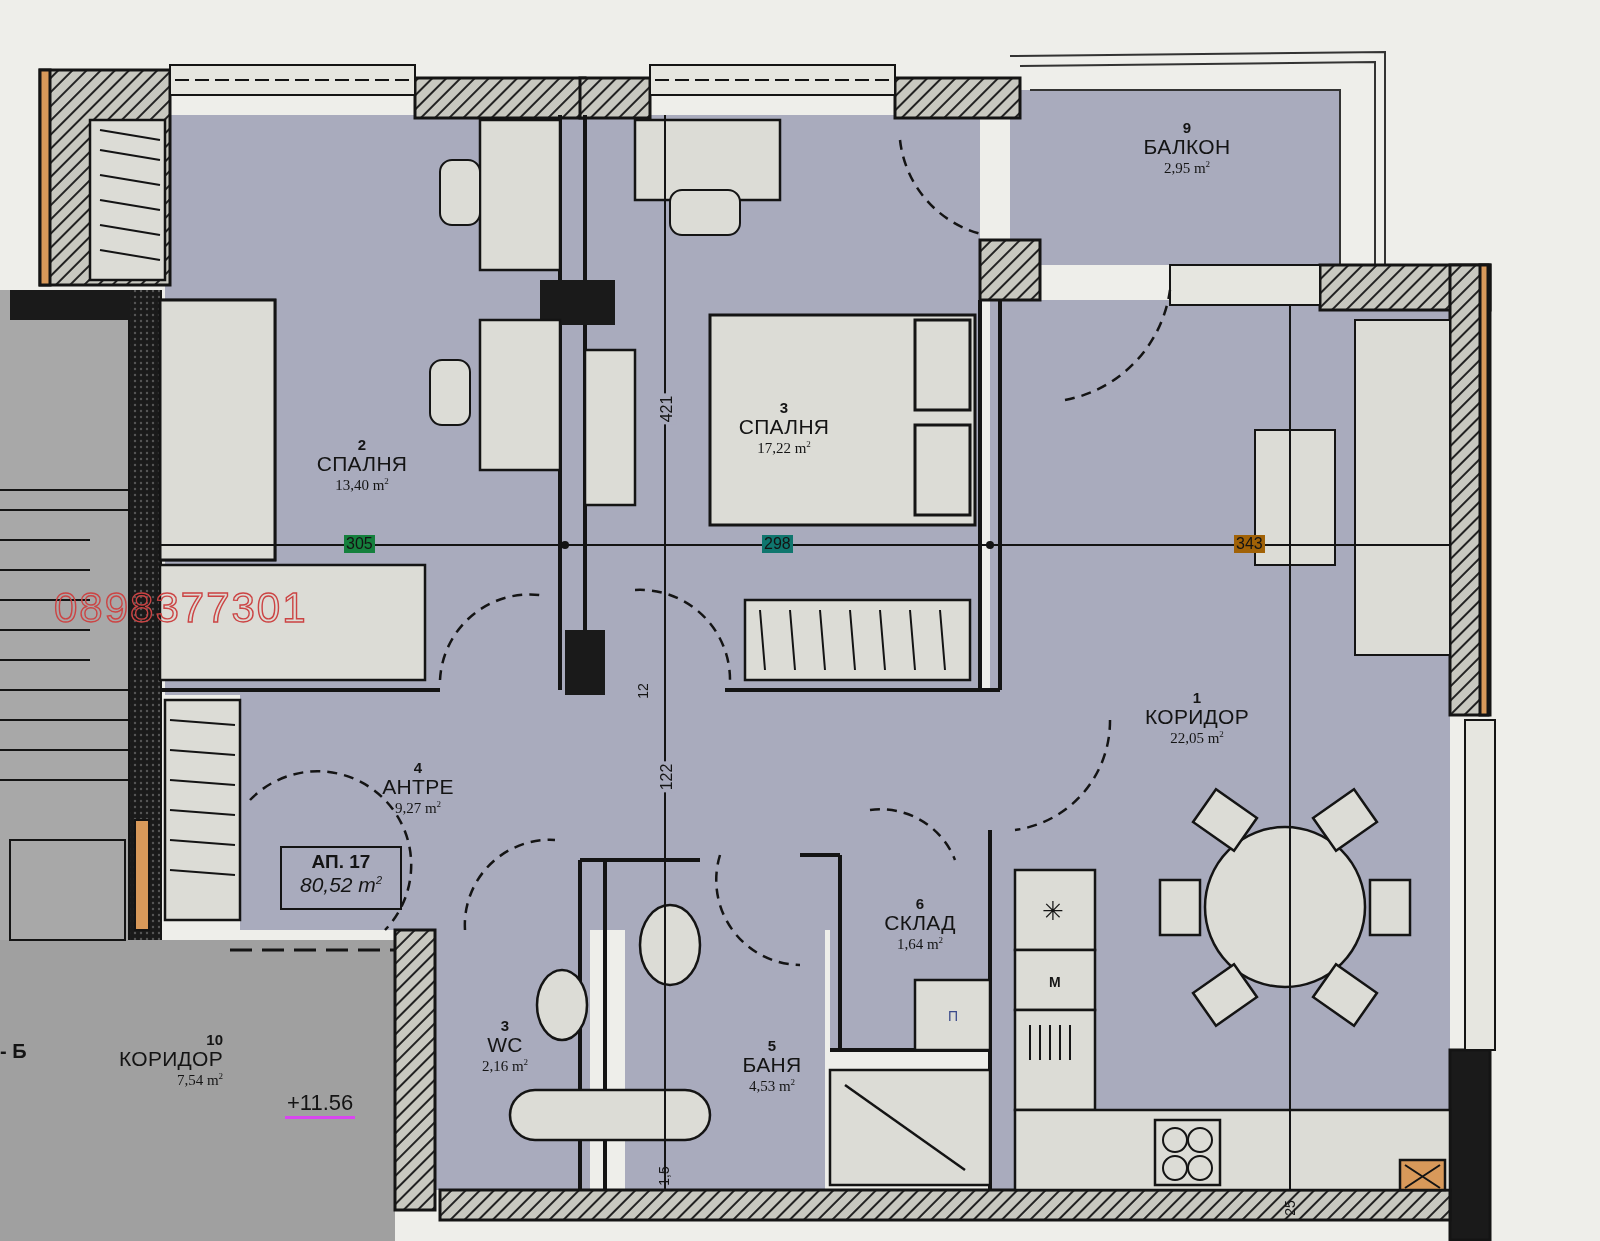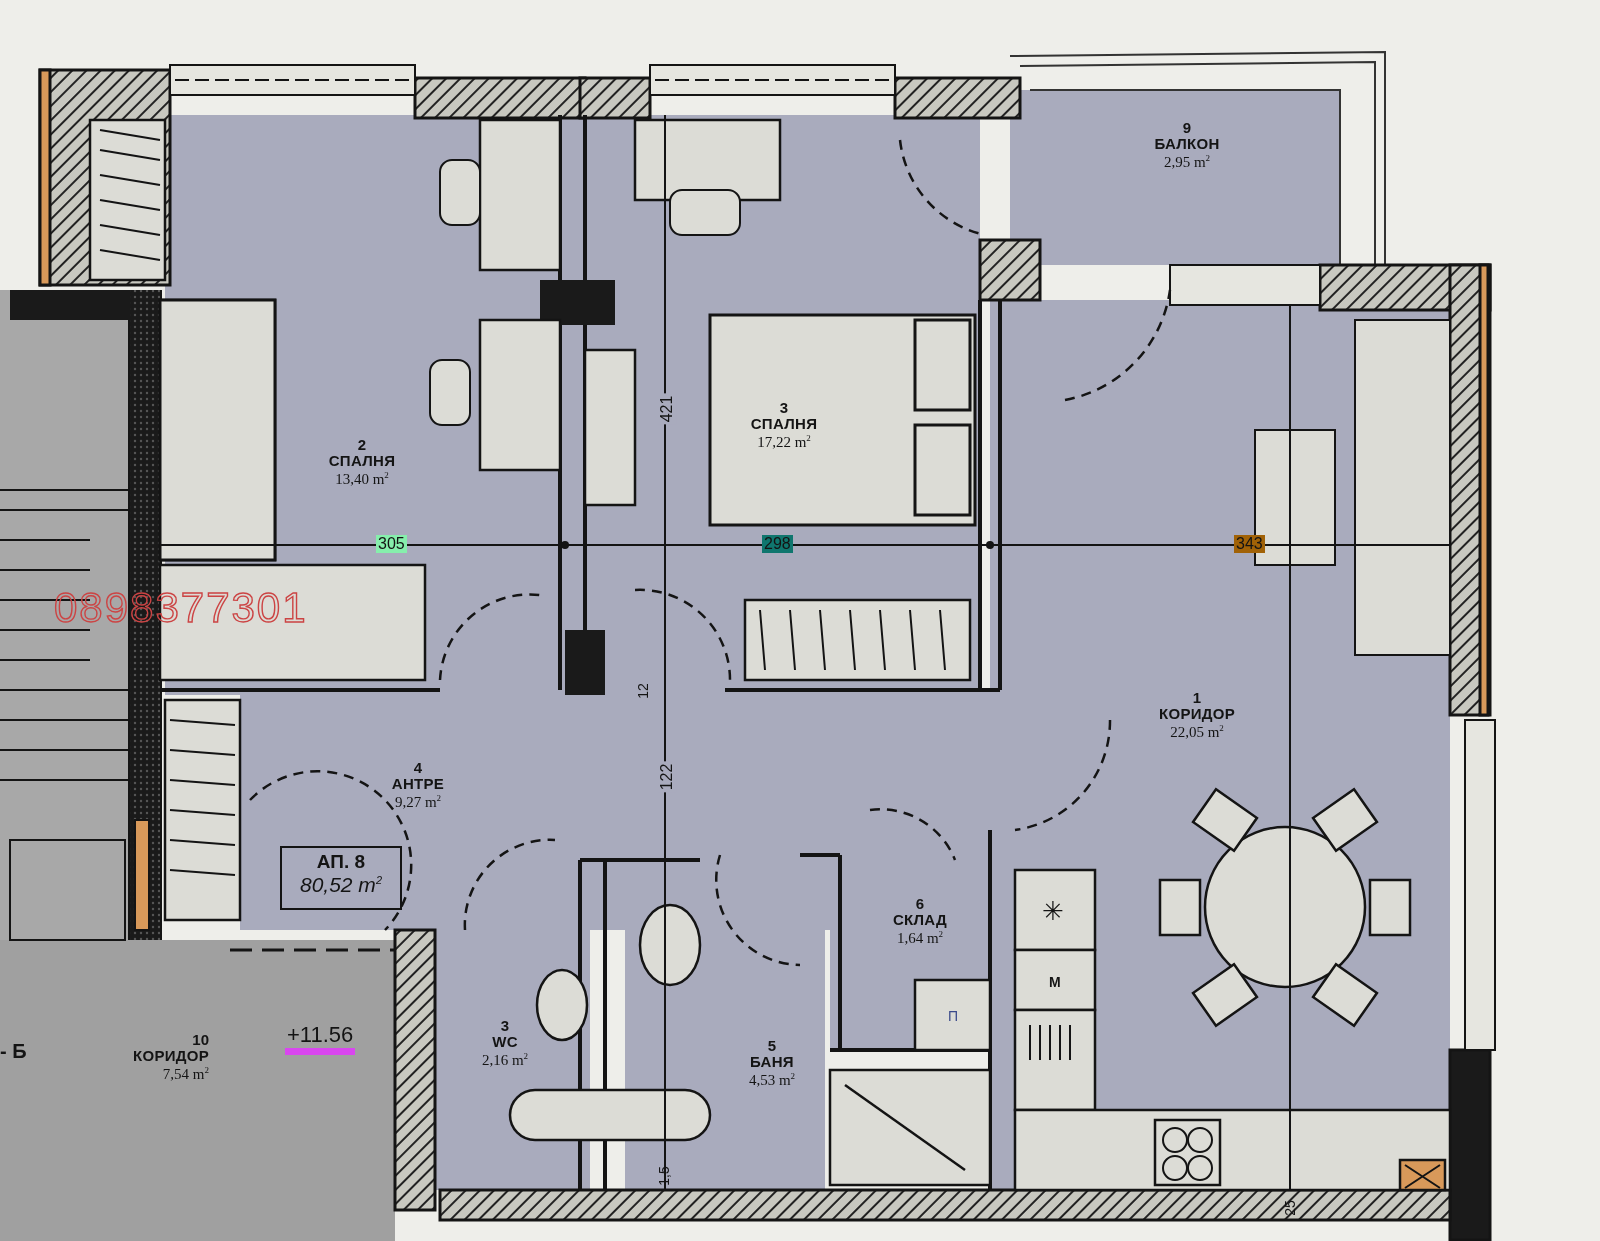--- a/index.html
+++ b/index.html
@@ -1,29 +1,29 @@
 <!DOCTYPE html>
 <html><head>
 <meta charset="utf-8">
 <style>
   html,body{margin:0;padding:0;}
   body{width:1600px;height:1241px;background:#eeeeea;position:relative;overflow:hidden;font-family:"Liberation Sans",sans-serif;}
   #plan{position:absolute;left:0;top:0;width:1600px;height:1241px;}
   .room-label{position:absolute;text-align:center;color:#141414;font-family:"Liberation Sans",sans-serif;transform:translateX(-50%);line-height:1.05;}
   .room-label .num{font-size:15px;font-weight:bold;display:block;}
-  .room-label .name{font-size:15px;font-weight:bold;display:block;letter-spacing:0.3px;}
+  .room-label .name{font-size:21px;font-weight:normal;display:block;letter-spacing:0.3px;}
   .room-label .area{font-size:15px;display:block;margin-top:2px;font-family:Liberation Serif, serif;}
   .room-label .area sup{font-size:9px;}
   .dim{position:absolute;font-size:16px;color:#141414;background:transparent;font-family:"Liberation Sans",sans-serif;}
   .dim.vert{transform:rotate(-90deg);transform-origin:center;}
   .apt-box{position:absolute;left:280px;top:846px;width:118px;height:60px;border:2px solid #141414;text-align:center;color:#141414;}
   .apt-box .apt-name{font-size:19px;font-weight:bold;display:block;margin-top:3px;}
   .apt-box .apt-area{font-size:21px;display:block;font-style:italic;}
   .apt-box .apt-area sup{font-size:11px;}
-  .level-mark{position:absolute;left:285px;top:1022px;font-size:22px;color:#141414;border-bottom:7px solid #d946ef;padding:0 2px;}
+  .level-mark{position:absolute;left:285px;top:1090px;font-size:22px;color:#141414;border-bottom:3px solid #d946ef;padding:0 2px;}
   .watermark{position:absolute;left:54px;top:584px;font-size:42px;color:transparent;-webkit-text-stroke:1.4px #c44;letter-spacing:2px;font-family:Liberation Sans, sans-serif;}
   .stair-label{position:absolute;left:0px;top:1040px;font-size:20px;font-weight:bold;color:#141414;}
   .appl{position:absolute;font-size:14px;font-weight:bold;color:#141414;}
 </style>
 </head>
 <body>
 
 <svg id="plan" viewBox="0 0 1600 1241" xmlns="http://www.w3.org/2000/svg">
   <defs>
     <pattern id="hatch" width="10" height="10" patternUnits="userSpaceOnUse" patternTransform="rotate(45)">
@@ -249,31 +249,31 @@
   <span class="name">БАЛКОН</span>
   <span class="area"><span>2,95 m</span><sup>2</sup></span>
 </div>
 <div class="room-label" style="left:171px;top:1032px;text-align:right;">
   <span class="num">10</span>
   <span class="name">КОРИДОР</span>
   <span class="area"><span>7,54 m</span><sup>2</sup></span>
 </div>
 
 <div class="apt-box">
-  <span class="apt-name">АП. 8</span>
+  <span class="apt-name">АП. 17</span>
   <span class="apt-area"><span>80,52 m</span><sup>2</sup></span>
 </div>
 
 <div class="level-mark">+11.56</div>
 
 <div class="stair-label">- Б</div>
 
 <div class="watermark">0898377301</div>
 
-<div class="dim" style="left:344px;top:535px;background:#86efac;padding:0 2px;margin-left:32px;">305</div>
+<div class="dim" style="left:344px;top:535px;background:#15803d;padding:0 2px;">305</div>
 <div class="dim" style="left:762px;top:535px;background:#0f766e;padding:0 2px;">298</div>
 <div class="dim" style="left:1212px;top:535px;background:#a16207;padding:0 2px;margin-left:22px;">343</div>
 <div class="dim vert" style="left:652px;top:400px;background:#a9abbd;padding:0 2px;">421</div>
 <div class="dim vert" style="left:635px;top:683px;font-size:14px;">12</div>
 <div class="dim vert" style="left:652px;top:768px;background:#a9abbd;padding:0 2px;">122</div>
 <div class="dim vert" style="left:654px;top:1168px;font-size:14px;">1,5</div>
 <div class="dim vert" style="left:1282px;top:1200px;font-size:14px;">25</div>
 
 <div class="appl" style="left:1042px;top:896px;font-size:26px;font-weight:normal;">✳</div>
 <div class="appl" style="left:1049px;top:974px;">М</div>

